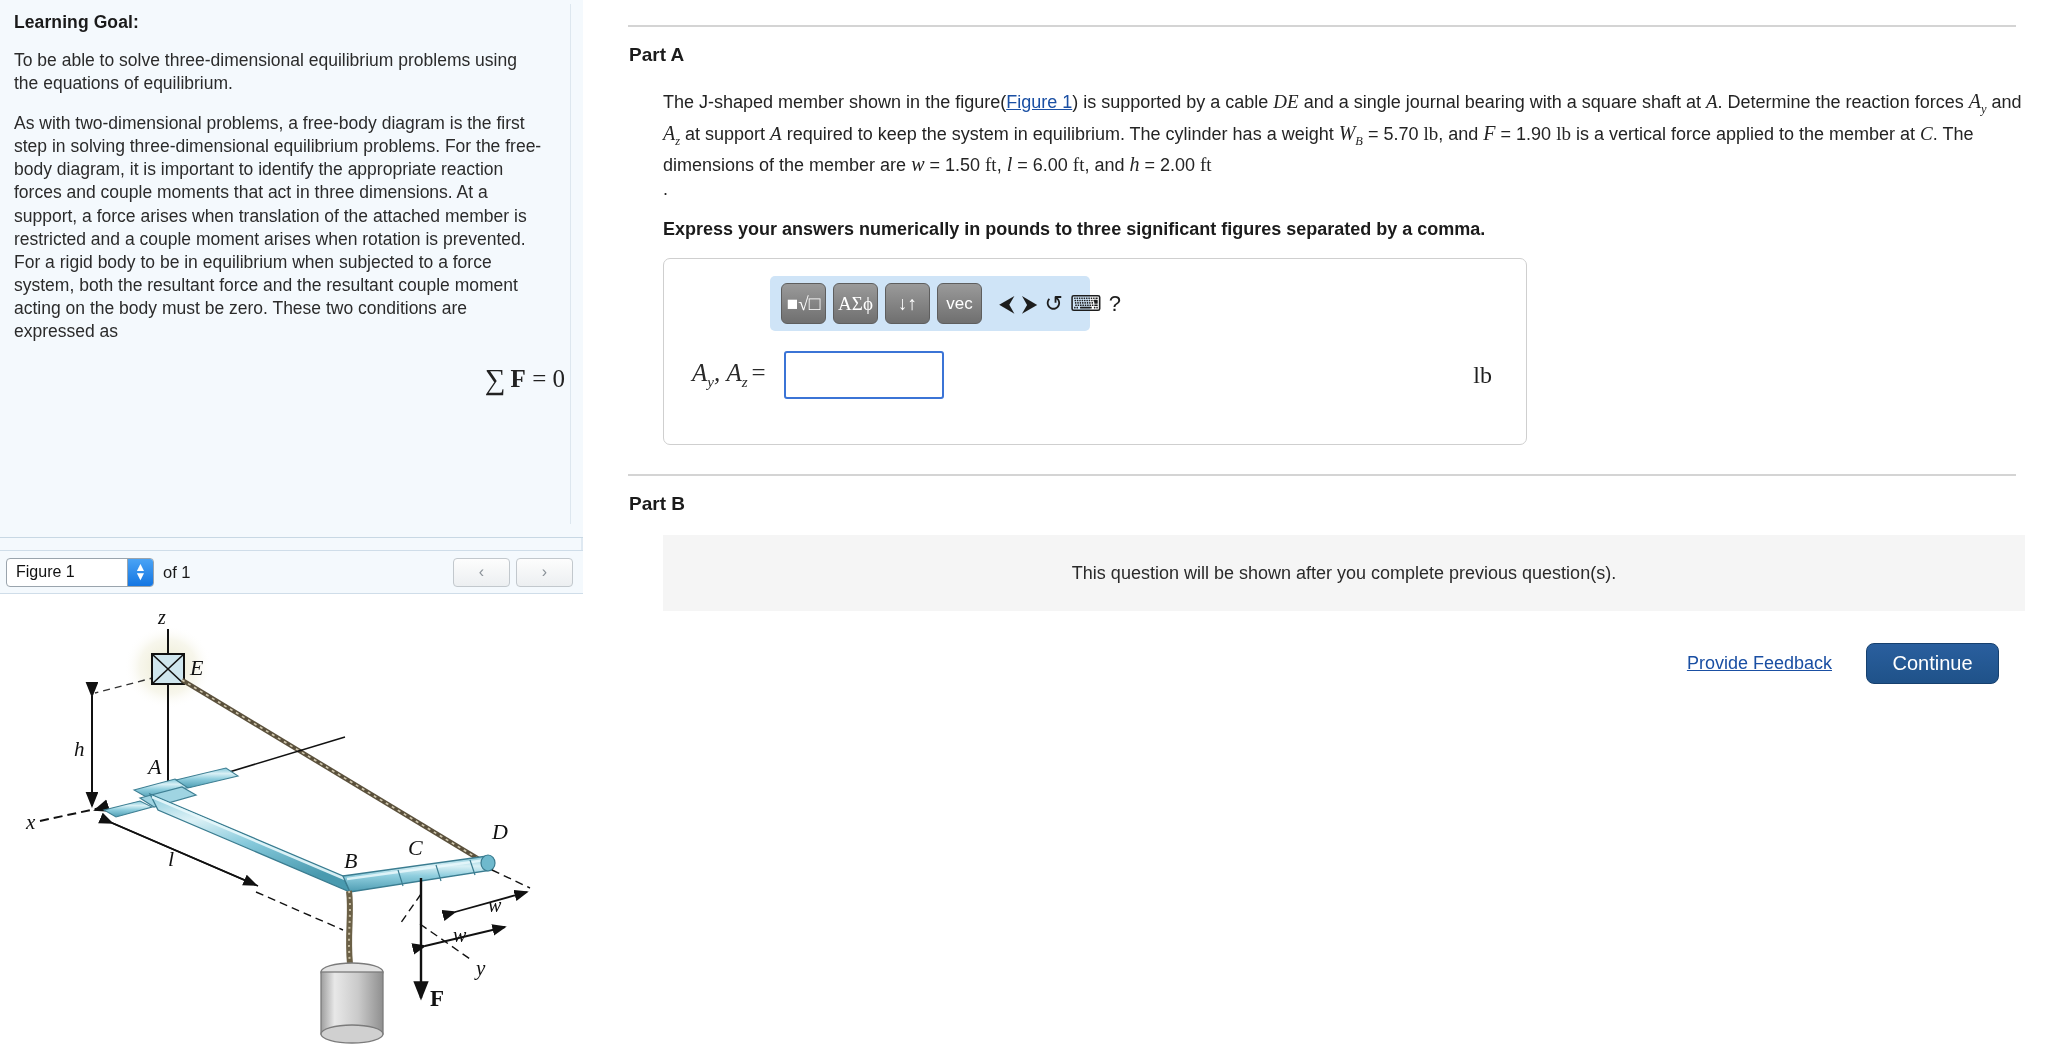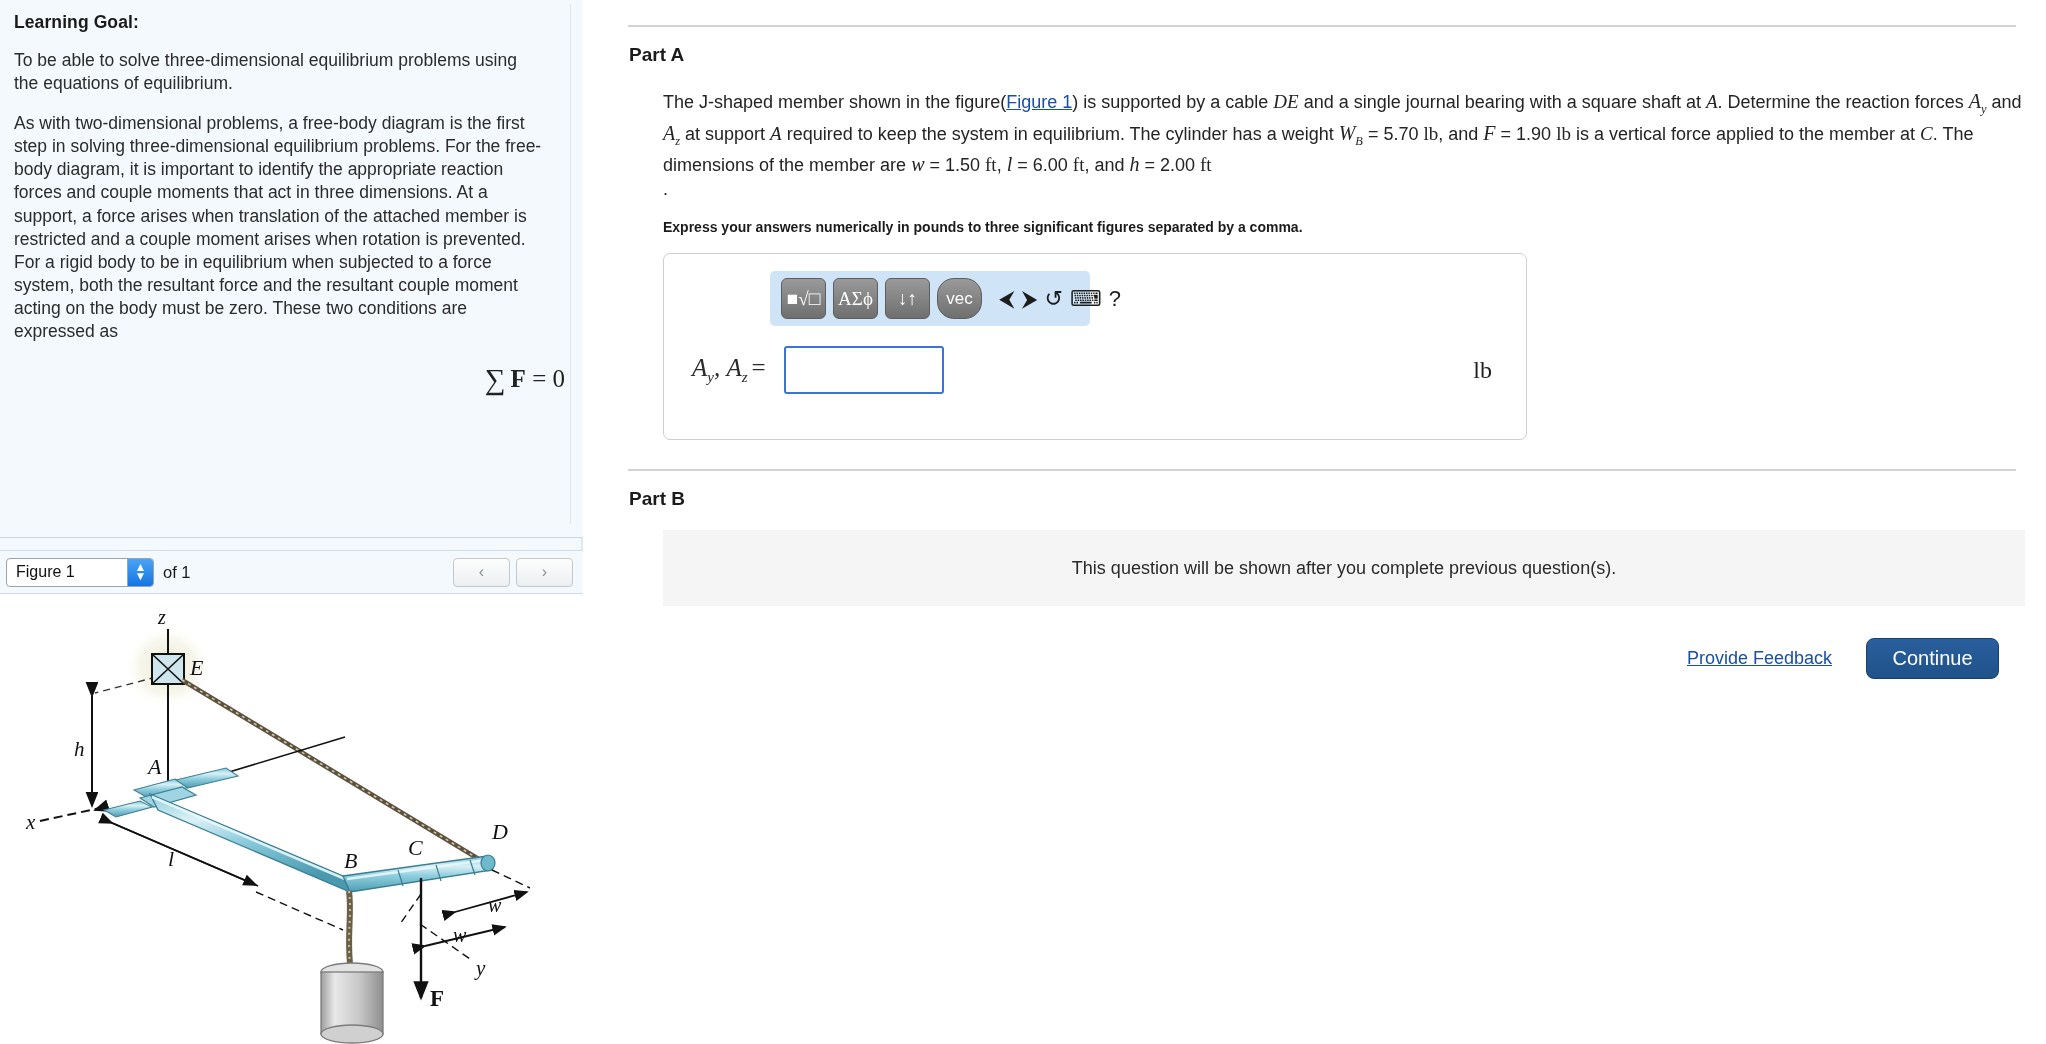--- a/index.html
+++ b/index.html
@@ -181,21 +181,21 @@
   .unit {
     font-family: "Liberation Serif", serif;
     font-style: normal;
     font-size: 19px;
   }
   .num { font-family: "Liberation Sans", sans-serif; font-size: 18px; }
   .lone-dot { margin: 0 0 0 50px; font-size: 18px; color: #242424; }
 
   .express {
     margin: 19px 0 0 50px;
-    font-size: 14px;
+    font-size: 18px;
     font-weight: bold;
     color: #1b1b1b;
   }
 
   
   .answer-card {
     margin: 18px 0 0 50px;
     width: 864px;
     height: 187px;
     border: 1px solid #cfcfcf;
@@ -221,21 +221,21 @@
     border-radius: 6px;
     background: linear-gradient(#9a9a9a, #6f6f6f);
     border: 1px solid #5e5e5e;
     color: #ffffff;
     display: flex;
     align-items: center;
     justify-content: center;
     font-size: 19px;
     font-family: "Liberation Serif", serif;
   }
-  .mb-btn.vecb { font-family: "Liberation Sans", sans-serif; font-size: 17px; border-radius: 17px; }
+  .mb-btn.vecb { font-family: "Liberation Sans", sans-serif; font-size: 17px; }
   .mb-icon {
     width: 34px; height: 41px;
     display: flex;
     align-items: center;
     justify-content: center;
     color: #1d1d1d;
     font-size: 22px;
   }
   .mb-icon.spacer-l { margin-left: 10px; }
 

